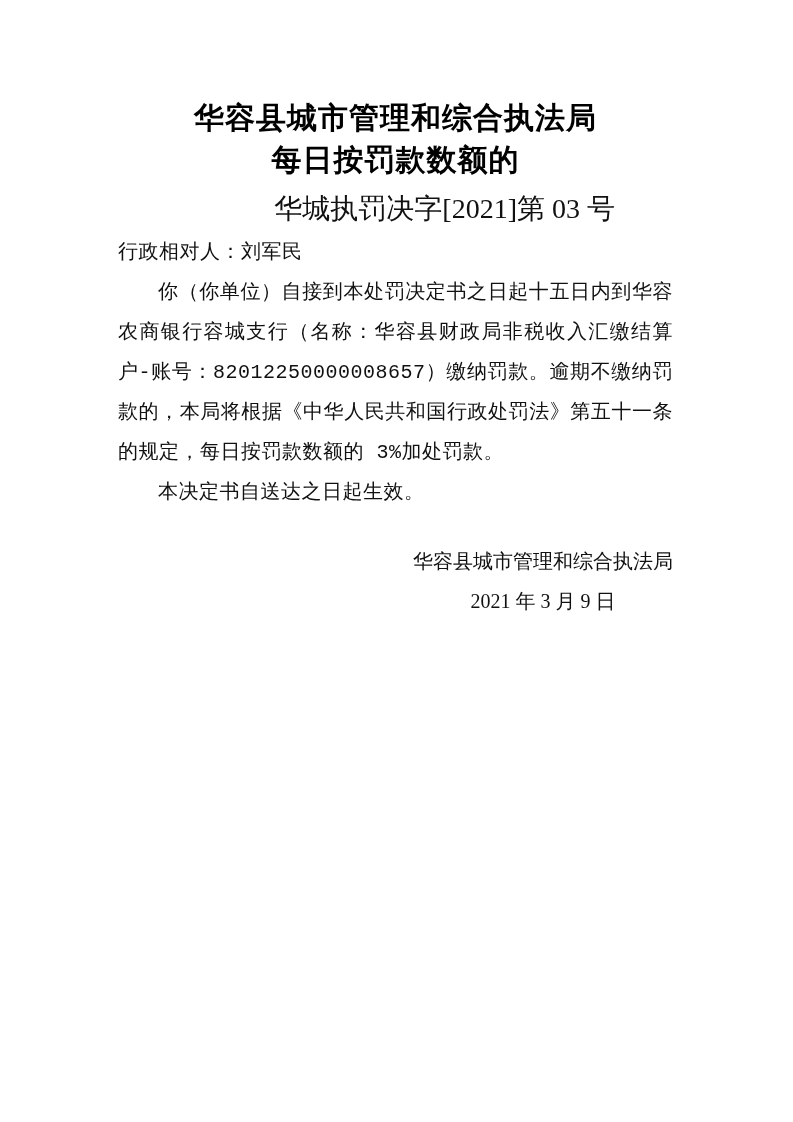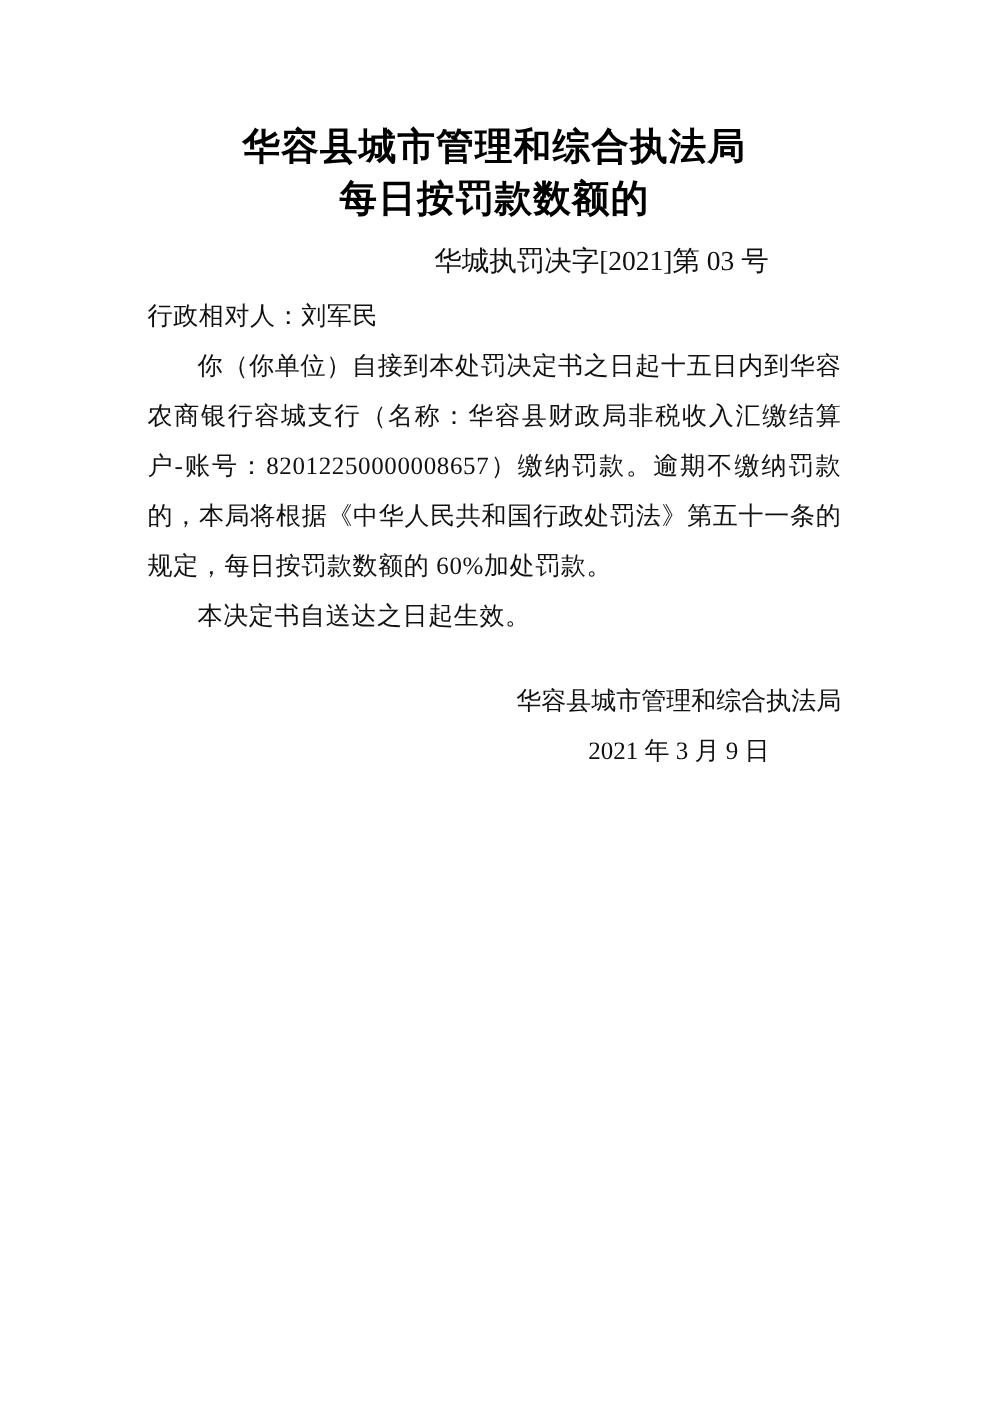--- a/index.html
+++ b/index.html
@@ -25,32 +25,33 @@
     text-align: center;
     font-family: "Liberation Sans", sans-serif;
     font-weight: bold;
     font-size: 30px;
     line-height: 42px;
     color: #000000;
     letter-spacing: 1px;
     margin-bottom: 14px;
   }
   .doc-number {
-    font-size: 22px;
+    font-size: 28px;
     line-height: 28px;
     text-align: right;
     padding-right: 58px;
     margin-bottom: 10px;
   }
   .body-text p {
     font-size: 20px;
     line-height: 40px;
     text-align: justify;
     text-indent: 2em;
     letter-spacing: 0.5px;
+    font-family: Liberation Mono, monospace;
   }
   .body-text p.no-indent {
     text-indent: 0;
   }
   .signature-block {
     width: fit-content;
     margin-left: auto;
     margin-right: 0px;
     margin-top: 28px;
     text-align: center;
@@ -69,21 +70,21 @@
 
     <div class="title-block">
       <div class="title-line">华容县城市管理和综合执法局</div>
       <div class="title-line">每日按罚款数额的</div>
     </div>
 
     <div class="doc-number">华城执罚决字[2021]第 03 号</div>
 
     <div class="body-text">
       <p class="no-indent">行政相对人：刘军民</p>
-      <p>你（你单位）自接到本处罚决定书之日起十五日内到华容农商银行容城支行（名称：华容县财政局非税收入汇缴结算户-账号：82012250000008657）缴纳罚款。逾期不缴纳罚款的，本局将根据《中华人民共和国行政处罚法》第五十一条的规定，每日按罚款数额的 60%加处罚款。</p>
+      <p>你（你单位）自接到本处罚决定书之日起十五日内到华容农商银行容城支行（名称：华容县财政局非税收入汇缴结算户-账号：82012250000008657）缴纳罚款。逾期不缴纳罚款的，本局将根据《中华人民共和国行政处罚法》第五十一条的规定，每日按罚款数额的 3%加处罚款。</p>
       <p>本决定书自送达之日起生效。</p>
     </div>
 
     <div class="signature-block">
       <div class="signature-agency">华容县城市管理和综合执法局</div>
       <div class="signature-date">2021 年 3 月 9 日</div>
     </div>
 
   </div>
 </div>

